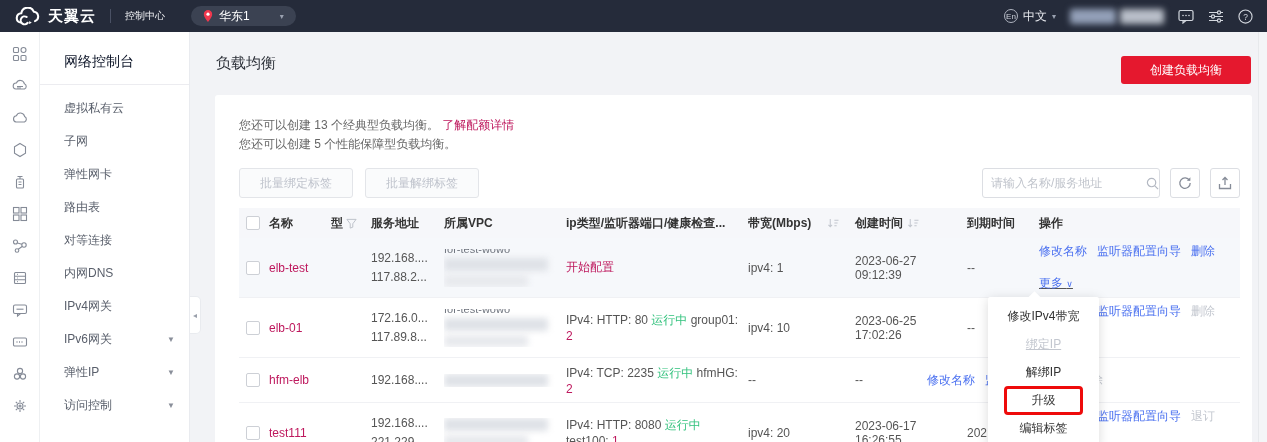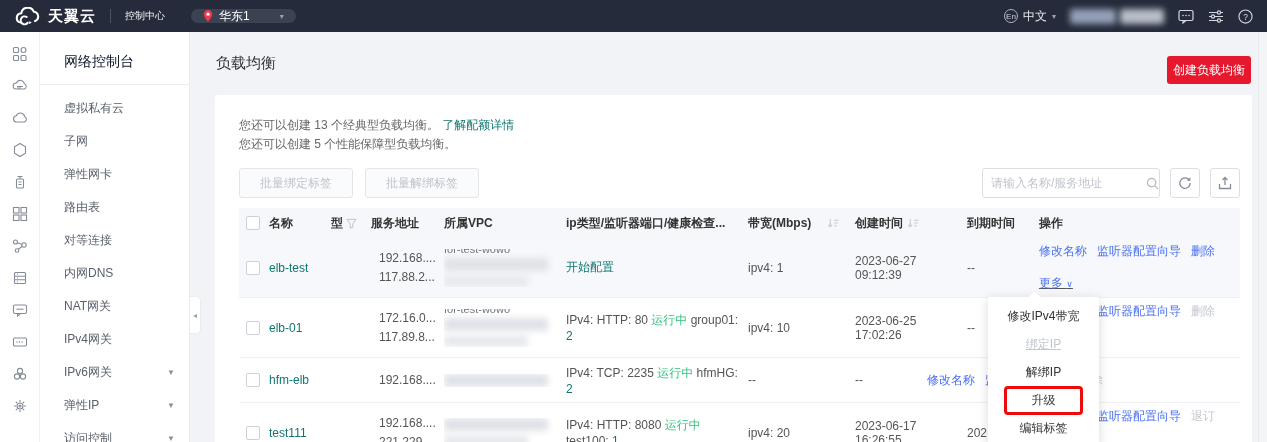--- a/index.html
+++ b/index.html
@@ -4,21 +4,21 @@
 <style>
   *{margin:0;padding:0;box-sizing:border-box;font-family:"Liberation Sans","DejaVu Sans",sans-serif;}
   html,body{width:1267px;height:442px;overflow:hidden;background:#f2f3f6;position:relative;}
   .icon{display:inline-flex;align-items:center;justify-content:center;line-height:0;}
 
   
   .navbar{position:absolute;left:0;top:0;right:0;height:32px;background:#252b3a;display:flex;align-items:center;padding:0 14px;z-index:30;}
   .brand{color:#fff;font-size:15px;font-weight:bold;margin-left:6px;letter-spacing:1px;}
   .nav-divider{width:1px;height:14px;background:#4a5164;margin:0 14px;}
   .console-label{color:#f2f3f6;font-size:10px;}
-  .region-pill{margin-left:26px;height:14px;background:#3b4252;border-radius:13px;display:flex;align-items:center;padding:0 12px;cursor:pointer;}
+  .region-pill{margin-left:26px;height:20px;background:#3b4252;border-radius:13px;display:flex;align-items:center;padding:0 12px;cursor:pointer;}
   .region-pill .r-label{color:#fff;font-size:12px;margin:0 30px 0 6px;}
   .nav-right{margin-left:auto;display:flex;align-items:center;gap:14px;}
   .lang{display:flex;align-items:center;gap:5px;cursor:pointer;}
   .lang-badge{width:14px;height:14px;border:1px solid #aeb3bf;border-radius:50%;color:#cdd1da;font-size:8px;display:flex;align-items:center;justify-content:center;}
   .lang-label{color:#e8eaef;font-size:12px;}
   .caret{color:#9aa1b0;font-size:8px;}
   .blurblock{height:15px;border-radius:2px;filter:blur(3px);}
   .bb1{width:46px;background:#93a0b8;}
   .bb2{width:44px;background:#b9bfc9;margin-left:4px;}
   .nav-ico{color:#d3d7de;cursor:pointer;}
@@ -32,24 +32,24 @@
   .side-title{font-size:14px;color:#0f172a;padding:21px 0 13px 24px;}
   .side-divider{height:1px;background:#ececf0;margin:0 0 7px 0;}
   .side-item{height:33px;display:flex;align-items:center;padding:0 14px 0 24px;font-size:12px;color:#595f6b;cursor:pointer;}
   .side-item .lbl{flex:1;}
   .side-caret{color:#8a8f9a;font-size:8px;}
   .collapse-tab{position:absolute;left:190px;top:296px;width:11px;height:38px;background:#fff;border:1px solid #e9ebef;border-left:none;border-radius:0 5px 5px 0;display:flex;align-items:center;justify-content:center;color:#9aa0ab;font-size:8px;cursor:pointer;z-index:21;}
 
   
   .main{position:absolute;left:190px;top:32px;right:0;bottom:0;background:#f2f3f6;overflow:hidden;}
   .page-title{position:absolute;left:26px;top:22px;font-size:15px;color:#2c3038;}
-  .create-btn{position:absolute;right:16px;top:24px;height:28px;padding:0 6px;background:#e5182e;color:#fff;font-size:12px;border:none;border-radius:3px;cursor:pointer;}
+  .create-btn{position:absolute;right:16px;top:24px;height:28px;padding:0 29px;background:#e5182e;color:#fff;font-size:12px;border:none;border-radius:3px;cursor:pointer;}
   .card{position:absolute;left:25px;right:15px;top:63px;bottom:-20px;background:#fff;border-radius:3px;padding:21px 12px 0 24px;}
   .quota{font-size:12px;color:#666;line-height:19px;}
-  .link{color:#0f766e;text-decoration:none;cursor:pointer;}
+  .link{color:#be185d;text-decoration:none;cursor:pointer;}
   .toolbar{margin-top:14px;display:flex;align-items:center;}
   .ghost-btn{height:30px;padding:0 20px;background:#fafbfc;border:1px solid #e3e5e9;border-radius:3px;color:#bfc3cc;font-size:12px;margin-right:12px;cursor:not-allowed;}
   .tb-right{margin-left:auto;display:flex;align-items:center;gap:10px;}
   .search-box{width:178px;height:30px;border:1px solid #dcdee3;border-radius:3px;display:flex;align-items:center;background:#fff;padding:0 8px;}
   .search-box input{flex:1;border:none;outline:none;font-size:12px;color:#333;}
   .search-box input::placeholder{color:#c0c4cc;}
   .sq-btn{width:30px;height:30px;border:1px solid #dcdee3;border-radius:3px;background:#fff;display:flex;align-items:center;justify-content:center;color:#868c98;cursor:pointer;}
 
   
   .table{margin-top:10px;font-size:12px;color:#555;}
@@ -62,21 +62,21 @@
   .c-addr{width:73px;}
   .c-vpc{width:122px;overflow:hidden;}
   .c-listener{width:182px;}
   .c-bw{width:107px;display:flex;align-items:center;gap:16px;}
   .c-created{width:112px;display:flex;align-items:center;gap:4px;}
   .c-expire{width:72px;}
   .c-actions{flex:1;}
   .trow{border-bottom:1px solid #f0f1f4;}
   .trow.hover{background:#f6f8fb;}
   .checkbox{width:14px;height:14px;border:1px solid #cdd0d6;border-radius:2px;background:#fff;display:inline-block;cursor:pointer;}
-  .addr-line{line-height:19px;margin-left:8px;}
+  .addr-line{line-height:19px;}
   .vpc-hint{font-size:11px;color:#6e737d;margin-top:-6px;white-space:nowrap;}
   .blur{filter:blur(3px);border-radius:2px;background:#dfe2e7;}
   .blur.b1{width:104px;height:13px;margin-top:3px;}
   .blur.b2{width:84px;height:12px;margin-top:4px;background:#e7e9ed;}
   .green{color:#32c27d;}
   .alink{color:#4a70f0;text-decoration:none;margin-right:10px;cursor:pointer;white-space:nowrap;}
   .alink.dis{color:#c3c7cf;cursor:not-allowed;}
   .more-line{margin-top:15px;text-decoration:underline;}
   .vcaret{font-size:9px;}
 
@@ -246,23 +246,20 @@
         <span class="lbl">弹性网卡</span>
       </div>
       <div class="side-item">
         <span class="lbl">路由表</span>
       </div>
       <div class="side-item">
         <span class="lbl">对等连接</span>
       </div>
       <div class="side-item">
         <span class="lbl">内网DNS</span>
-      </div>
-      <div class="side-item">
-        <span class="lbl">NAT网关</span>
       </div>
       <div class="side-item">
         <span class="lbl">IPv4网关</span>
       </div>
       <div class="side-item">
         <span class="lbl">IPv6网关</span>
         <span class="side-caret">▼</span>
       </div>
       <div class="side-item">
         <span class="lbl">弹性IP</span>

